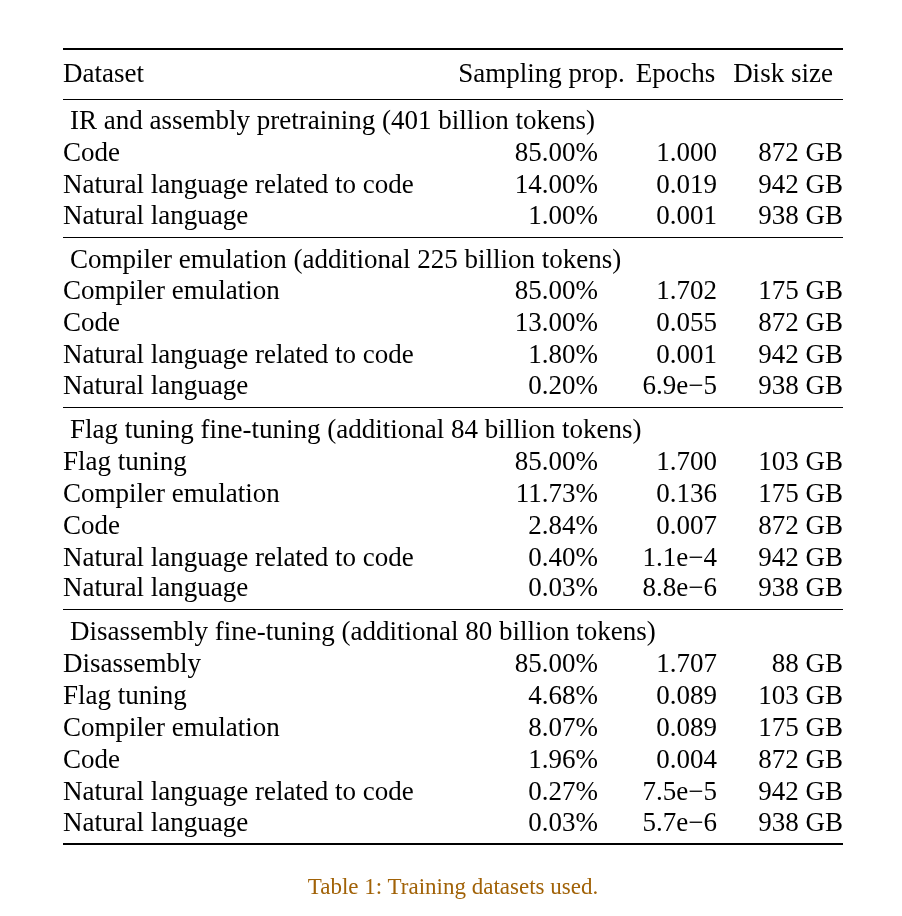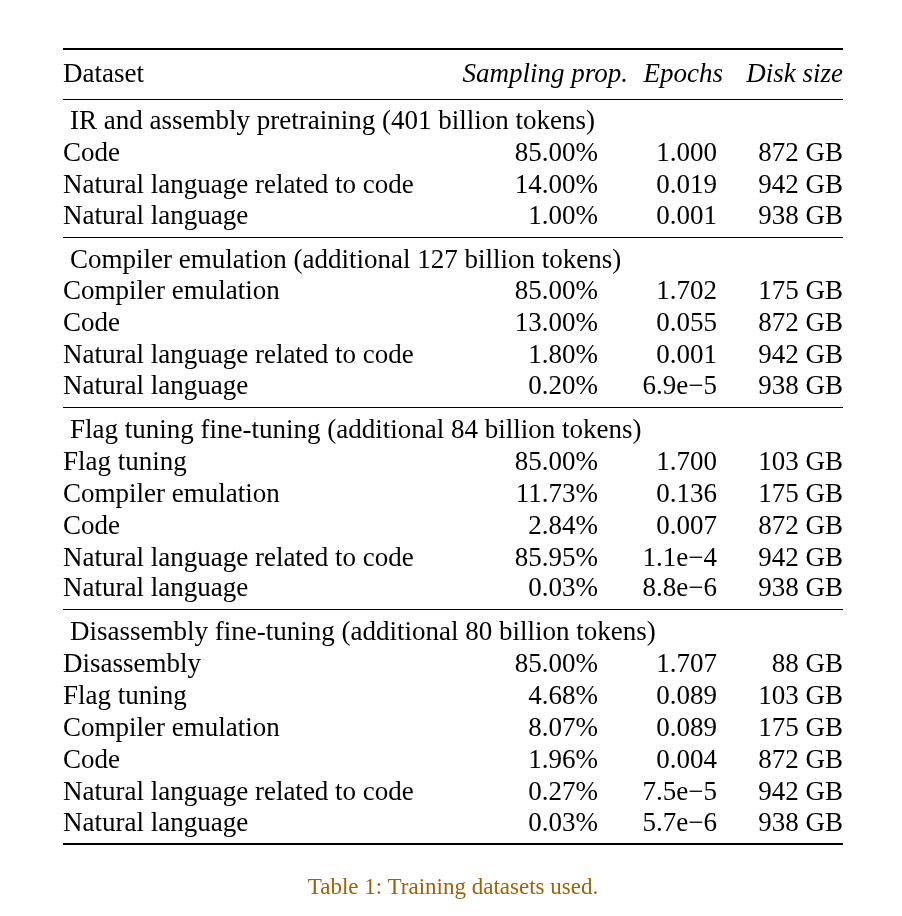--- a/index.html
+++ b/index.html
@@ -34,21 +34,21 @@
   table.datasets col.col-disk     { width: 120px; }
 
   table.datasets th, table.datasets td {
     padding: 0;
     white-space: nowrap;
     font-weight: normal;
     vertical-align: middle;
   }
   thead tr { height: 50px; }
   thead th.c1 { text-align: left; }
-  thead th.c2, thead th.c3, thead th.c4 { text-align: right; font-style: italic; }
+  thead th.c2, thead th.c3, thead th.c4 { text-align: center; }
   thead { border-bottom: 1.5px solid #000000; }
 
   tbody { border-bottom: 1.5px solid #000000; }
   tbody:last-of-type { border-bottom: none; }
 
   tbody tr { height: 32px; }
   tbody tr.section-title-row { height: 38px; }
   tbody td.section-title {
     font-weight: normal;
     text-align: left;
@@ -109,21 +109,21 @@
         </tr>
         <tr class="last-row">
           <td class="c1">Natural language</td>
           <td class="c2">1.00%</td>
           <td class="c3">0.001</td>
           <td class="c4">938 GB</td>
         </tr>
       </tbody>
       <tbody>
         <tr class="section-title-row">
-          <td colspan="4" class="section-title">Compiler emulation (additional 127 billion tokens)</td>
+          <td colspan="4" class="section-title">Compiler emulation (additional 225 billion tokens)</td>
         </tr>
         <tr>
           <td class="c1">Compiler emulation</td>
           <td class="c2">85.00%</td>
           <td class="c3">1.702</td>
           <td class="c4">175 GB</td>
         </tr>
         <tr>
           <td class="c1">Code</td>
           <td class="c2">13.00%</td>
@@ -160,21 +160,21 @@
           <td class="c4">175 GB</td>
         </tr>
         <tr>
           <td class="c1">Code</td>
           <td class="c2">2.84%</td>
           <td class="c3">0.007</td>
           <td class="c4">872 GB</td>
         </tr>
         <tr>
           <td class="c1">Natural language related to code</td>
-          <td class="c2">85.95%</td>
+          <td class="c2">0.40%</td>
           <td class="c3">1.1e−4</td>
           <td class="c4">942 GB</td>
         </tr>
         <tr class="last-row">
           <td class="c1">Natural language</td>
           <td class="c2">0.03%</td>
           <td class="c3">8.8e−6</td>
           <td class="c4">938 GB</td>
         </tr>
       </tbody>

